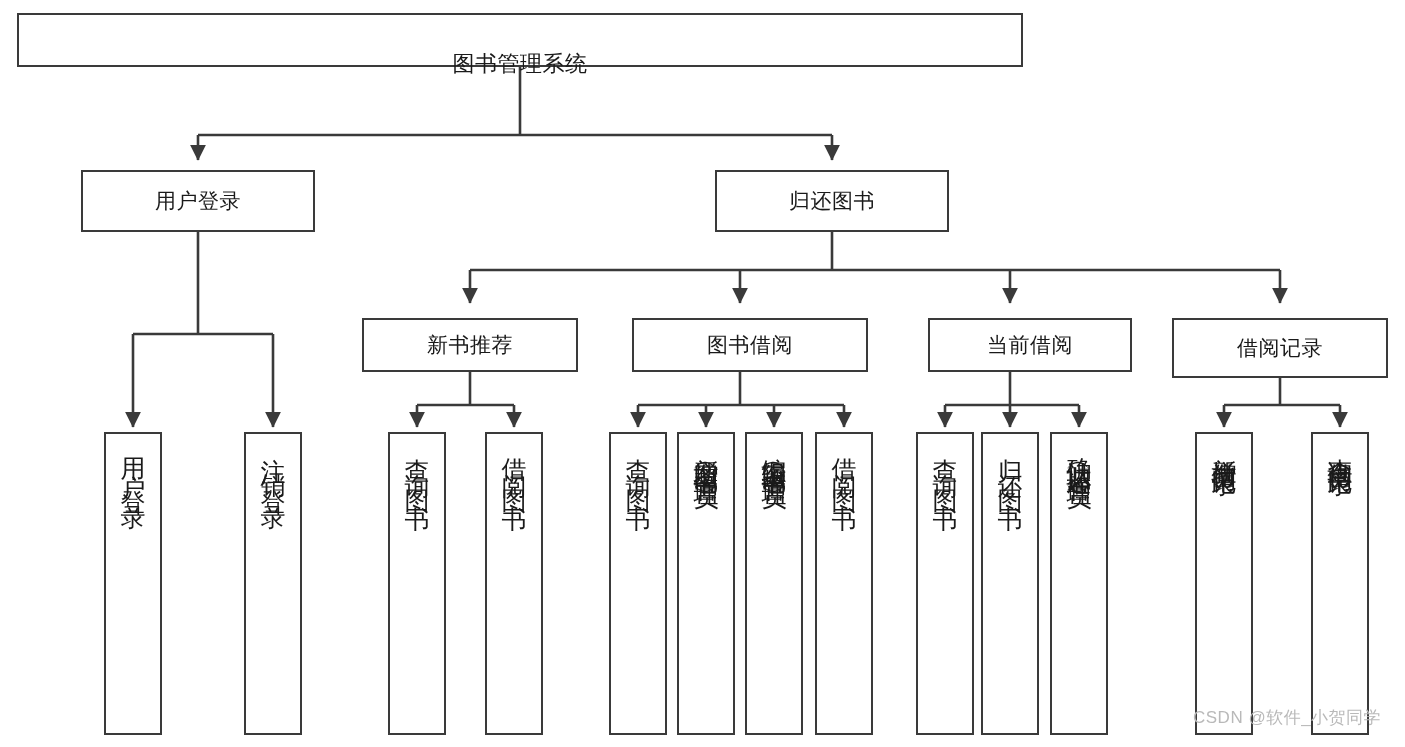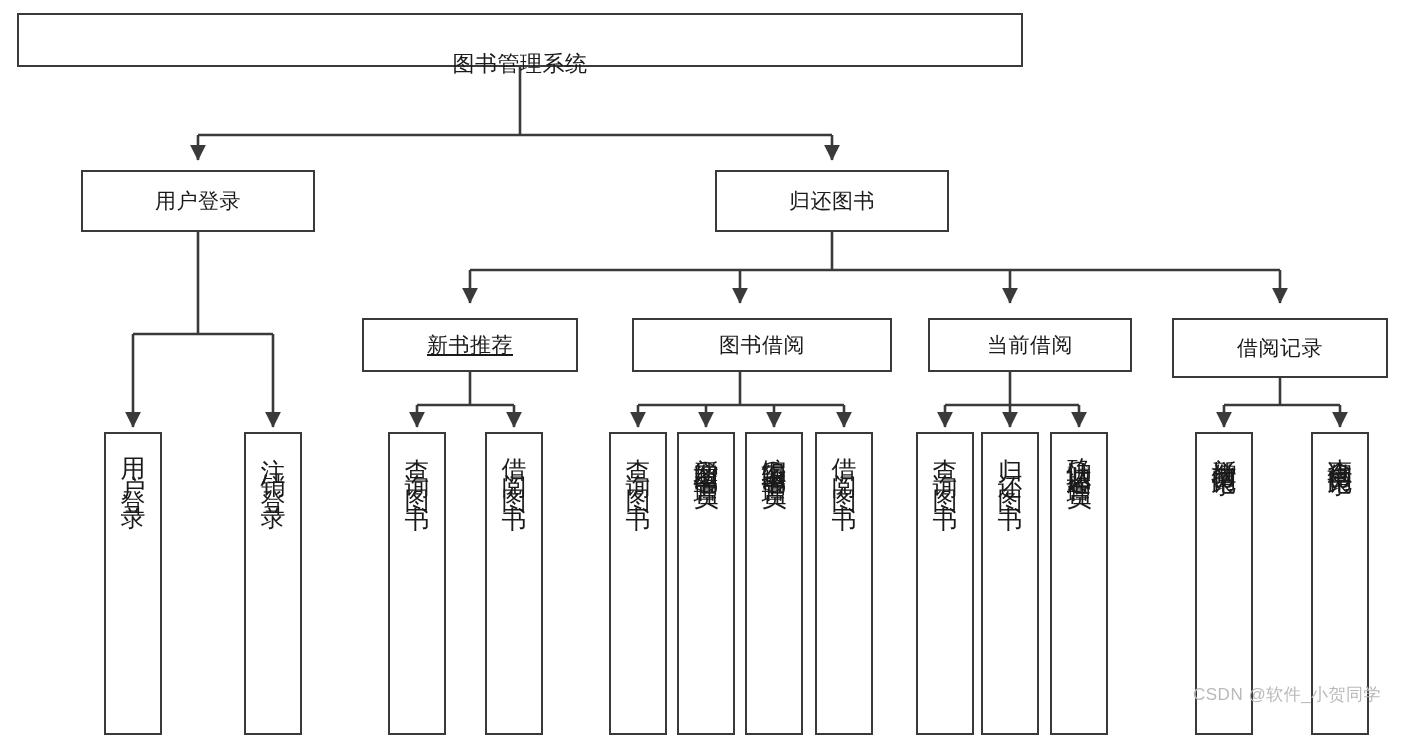--- a/index.html
+++ b/index.html
@@ -131,24 +131,24 @@
     <span class="node-label">图书管理系统</span>
   </div>
 
   <div class="node h-node" style="left:81px; top:170px; width:234px; height:62px;">
     <span class="node-label">用户登录</span>
   </div>
   <div class="node h-node" style="left:715px; top:170px; width:234px; height:62px;">
     <span class="node-label">归还图书</span>
   </div>
 
-  <div class="node h-node" style="left:362px; top:318px; width:216px; height:54px;text-decoration:underline;">
+  <div class="node h-node" style="left:362px; top:318px; width:216px; height:54px;">
     <span class="node-label">新书推荐</span>
   </div>
-  <div class="node h-node" style="left:632px; top:318px; width:260px; height:54px;">
+  <div class="node h-node" style="left:632px; top:318px; width:236px; height:54px;">
     <span class="node-label">图书借阅</span>
   </div>
   <div class="node h-node" style="left:928px; top:318px; width:204px; height:54px;">
     <span class="node-label">当前借阅</span>
   </div>
   <div class="node h-node" style="left:1172px; top:318px; width:216px; height:60px;">
     <span class="node-label">借阅记录</span>
   </div>
 
   <div class="node v-node short" style="left:104px; top:432px; width:58px; height:303px;">
@@ -188,15 +188,15 @@
     <span class="node-label">确认归还（管理员）</span>
   </div>
 
   <div class="node v-node" style="left:1195px; top:432px; width:58px; height:303px;">
     <span class="node-label">新增借阅记录</span>
   </div>
   <div class="node v-node" style="left:1311px; top:432px; width:58px; height:303px;">
     <span class="node-label">查询借阅记录</span>
   </div>
 
-  <div class="watermark" style="left:1193px; top:683px;">CSDN @软件_小贺同学</div>
+  <div class="watermark" style="left:1193px; top:706px;">CSDN @软件_小贺同学</div>
 
 </div>
 
 </body></html>

